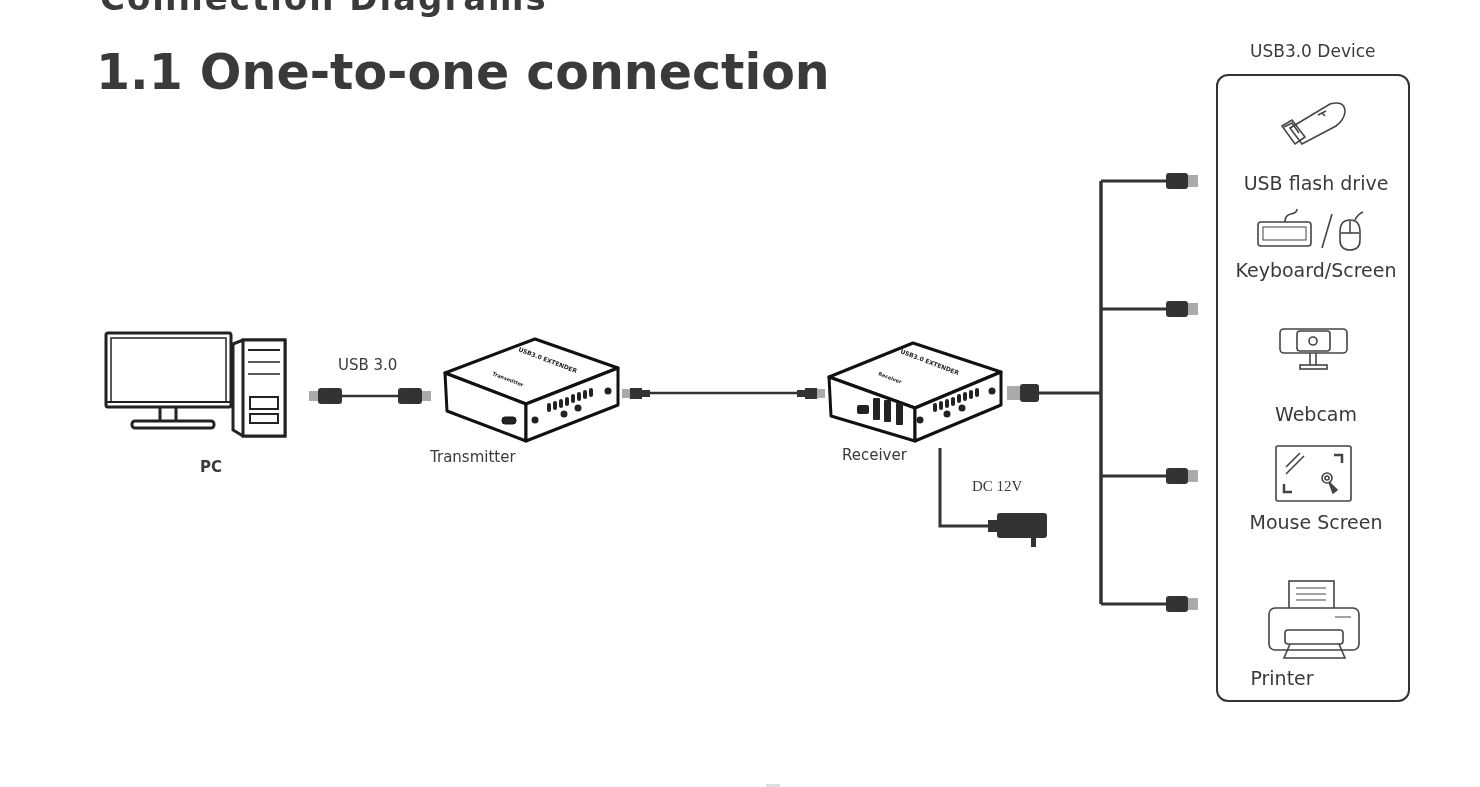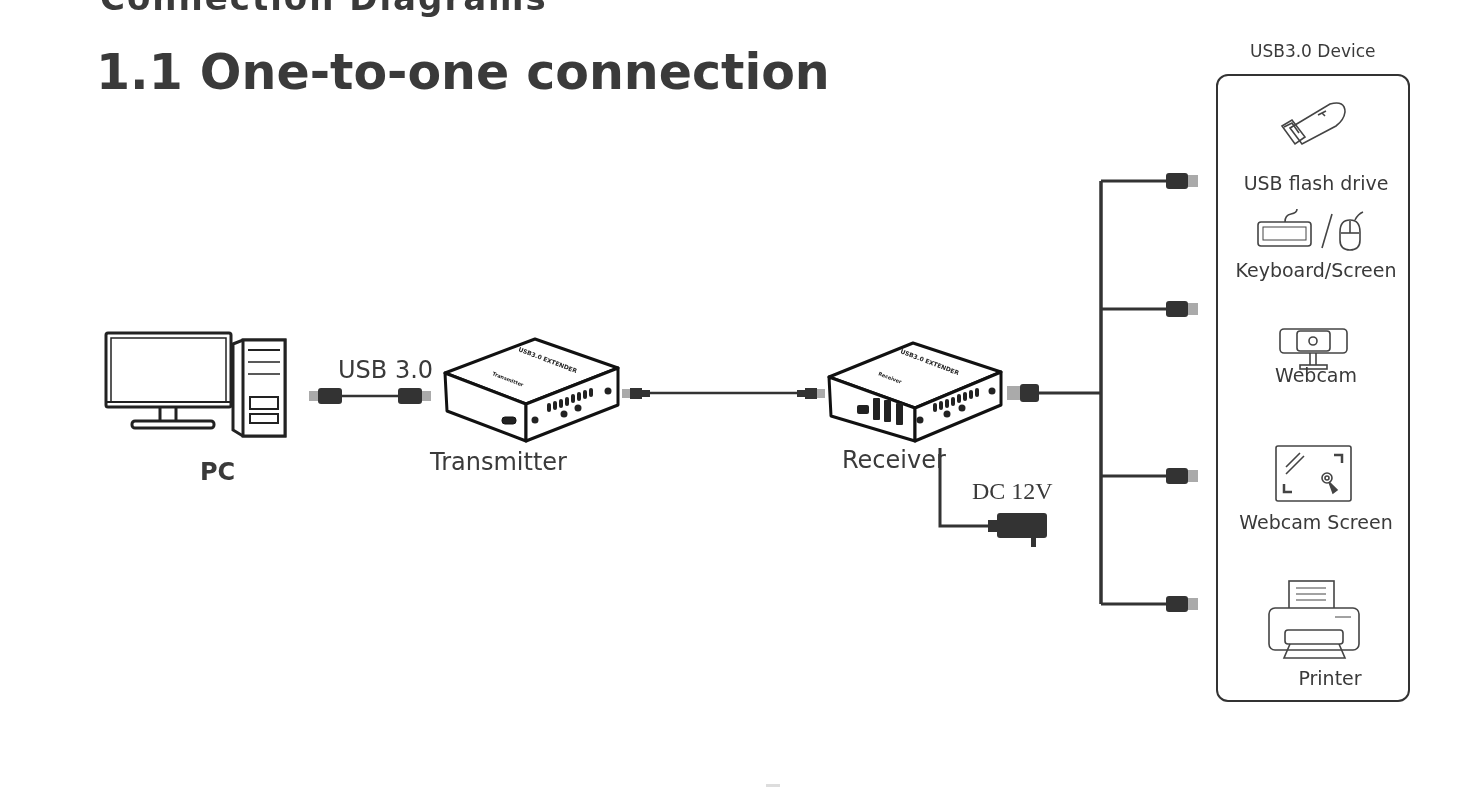--- a/index.html
+++ b/index.html
@@ -1,21 +1,21 @@
 <!DOCTYPE html>
 <html><head>
 <meta charset="utf-8">
 <style>
   html, body { margin:0; padding:0; background:#ffffff; }
   body { width:1480px; height:787px; position:relative; overflow:hidden;
          font-family:"DejaVu Sans", "Liberation Sans", sans-serif; color:#333; }
   .abs { position:absolute; }
   .cut-heading { left:100px; top:-22px; font-size:34px; font-weight:bold; color:#3a3a3a; letter-spacing:2px; white-space:nowrap; }
   .section-title { left:96px; top:44px; font-size:49px; font-weight:bold; color:#3a3a3a; white-space:nowrap; }
-  .lbl { font-size:24px; color:#3a3a3a; white-space:nowrap; }
+  .lbl { font-size:15px; color:#3a3a3a; white-space:nowrap; }
   .dev-lbl { font-size:19px; color:#3a3a3a; white-space:nowrap; text-align:center; width:200px; }
   svg.diagram { position:absolute; left:0; top:0; }
   .device-panel { left:1216px; top:74px; width:194px; height:628px; border:2.5px solid #333; border-radius:12px; box-sizing:border-box; }
   .footer-mark { left:766px; top:784px; width:14px; height:3px; background:#ddd; }
 </style>
 </head>
 <body>
 
 <div class="abs cut-heading">Connection Diagrams</div>
 <div class="abs section-title">1.1 One-to-one connection</div>
@@ -187,17 +187,17 @@
 <div class="abs lbl" style="left:338px; top:356px;">USB 3.0</div>
 <div class="abs lbl" style="left:430px; top:448px;">Transmitter</div>
 <div class="abs lbl" style="left:842px; top:446px;">Receiver</div>
 <div class="abs lbl" style="left:972px; top:478px;font-family:Liberation Serif, serif;">DC 12V</div>
 
 <div class="abs lbl" style="left:1250px; top:41px; font-size:17px;">USB3.0 Device</div>
 <div class="abs device-panel"></div>
 
 <div class="abs dev-lbl" style="left:1216px; top:172px;">USB flash drive</div>
 <div class="abs dev-lbl" style="left:1216px; top:259px;">Keyboard/Screen</div>
-<div class="abs dev-lbl" style="left:1216px; top:364px;">Webcam</div>
-<div class="abs dev-lbl" style="left:1216px; top:511px;">Webcam Screen</div>
-<div class="abs dev-lbl" style="left:1208px; top:667px;padding-left:22px;">Printer</div>
+<div class="abs dev-lbl" style="left:1216px; top:403px;">Webcam</div>
+<div class="abs dev-lbl" style="left:1216px; top:511px;">Mouse Screen</div>
+<div class="abs dev-lbl" style="left:1160px; top:667px;padding-left:22px;">Printer</div>
 
 <div class="abs footer-mark"></div>
 
 </body></html>

